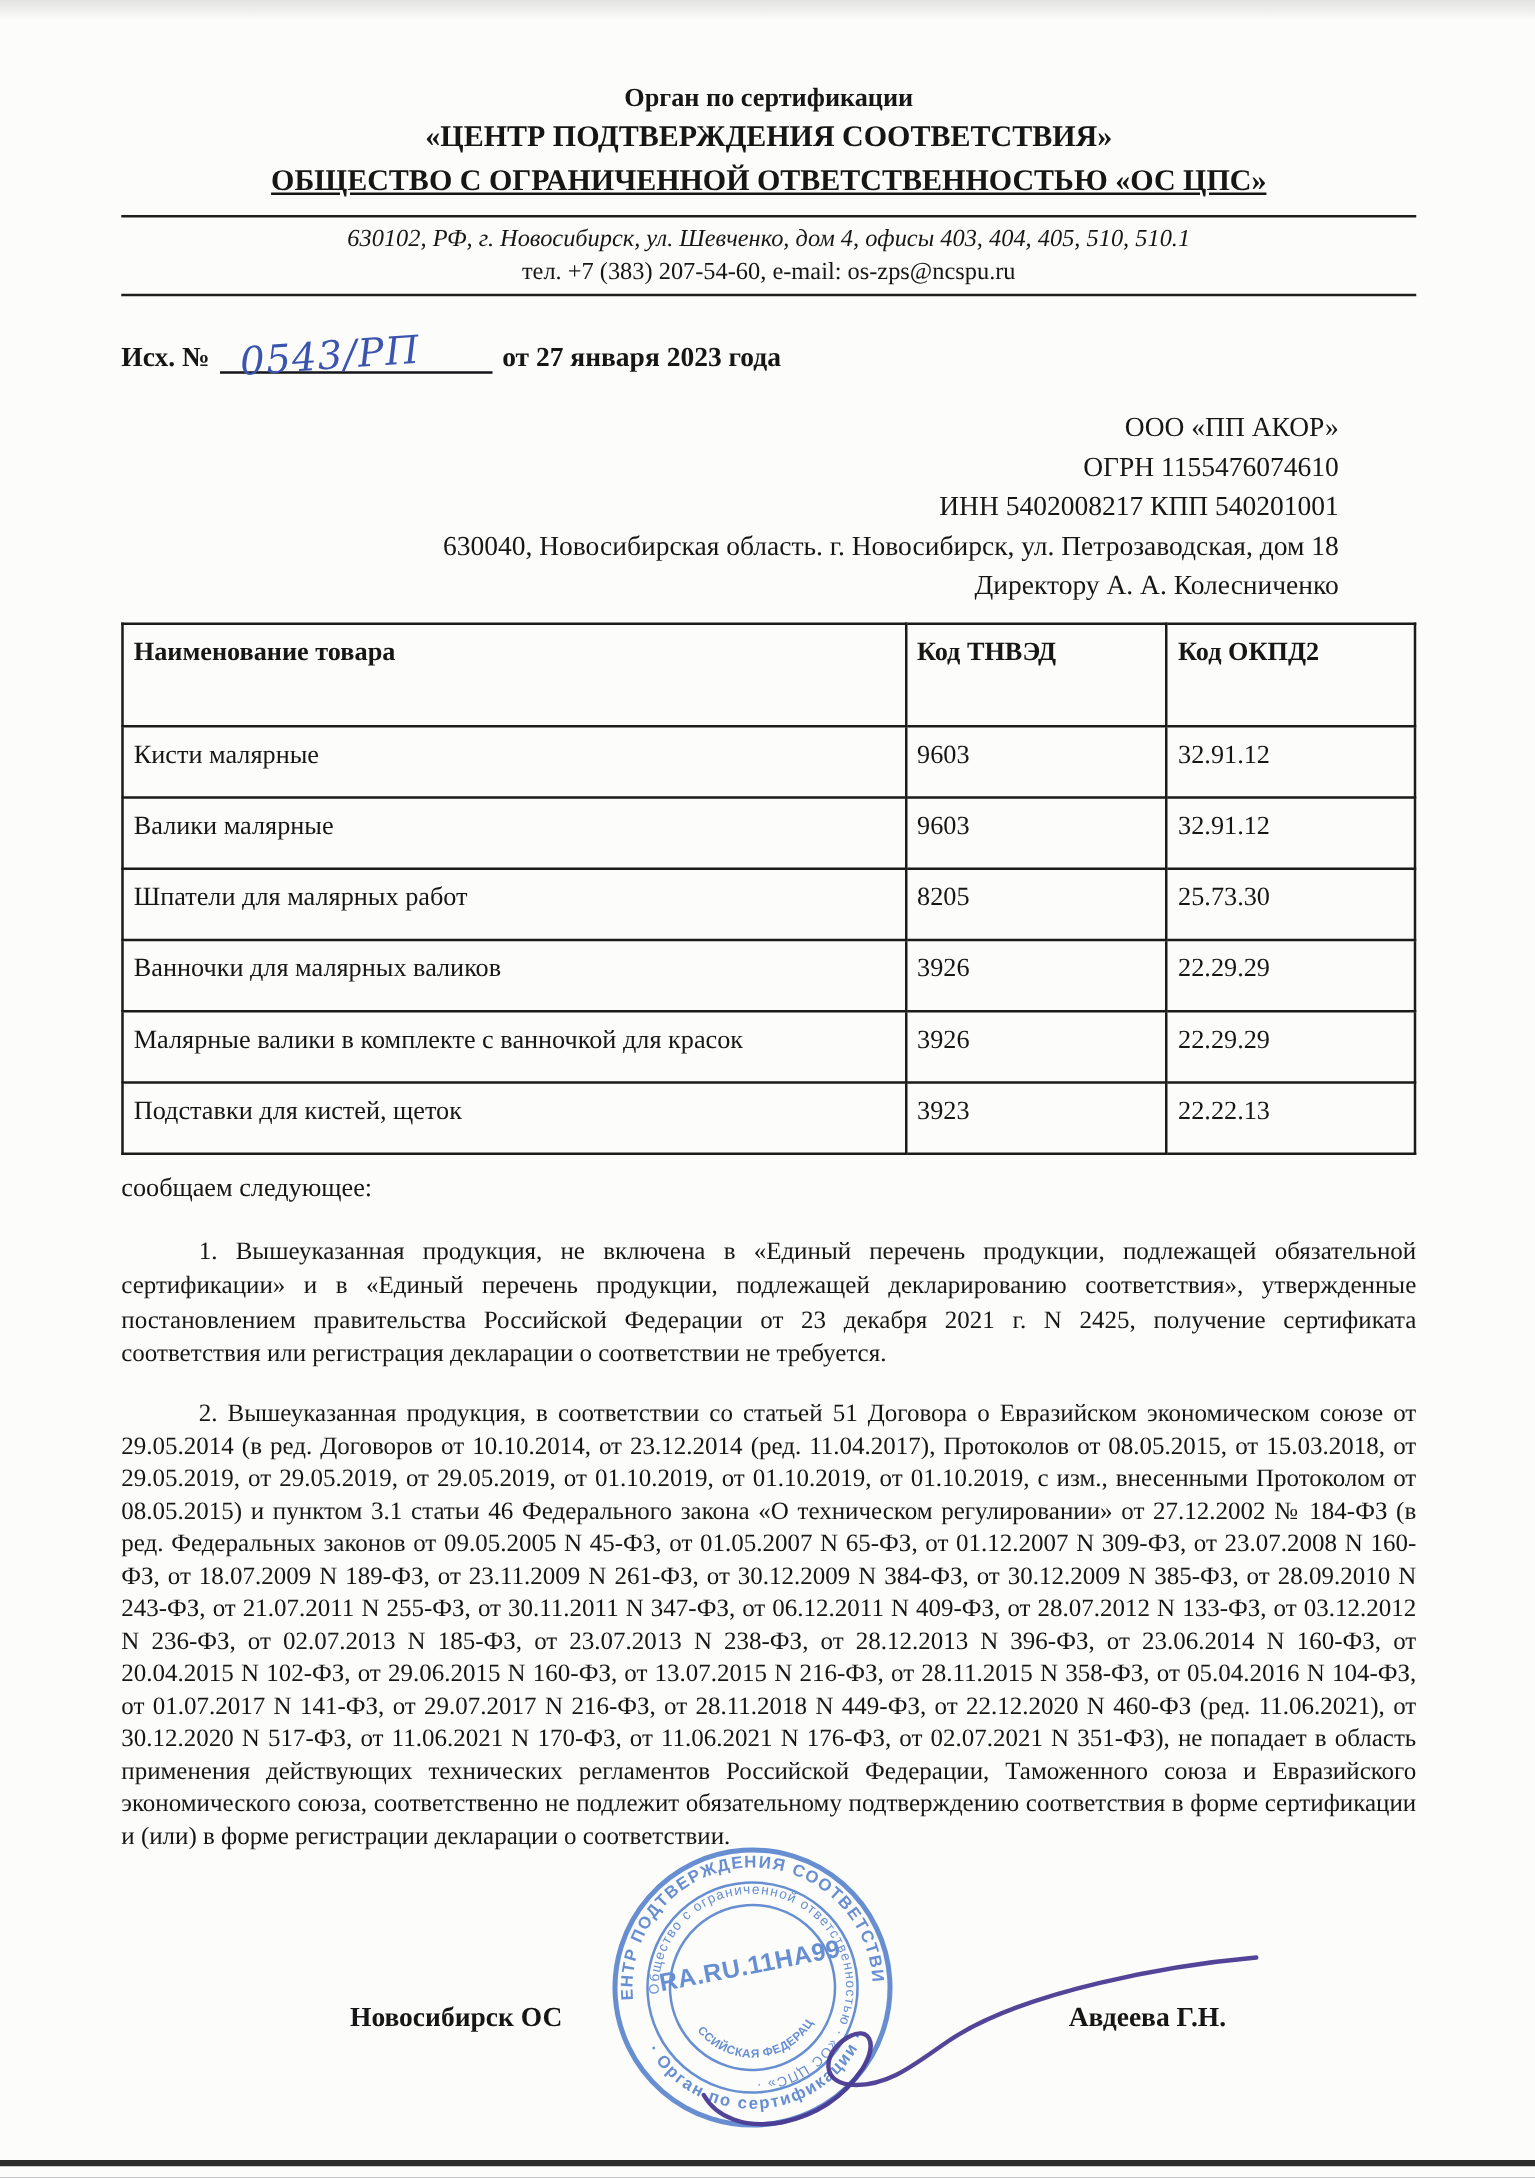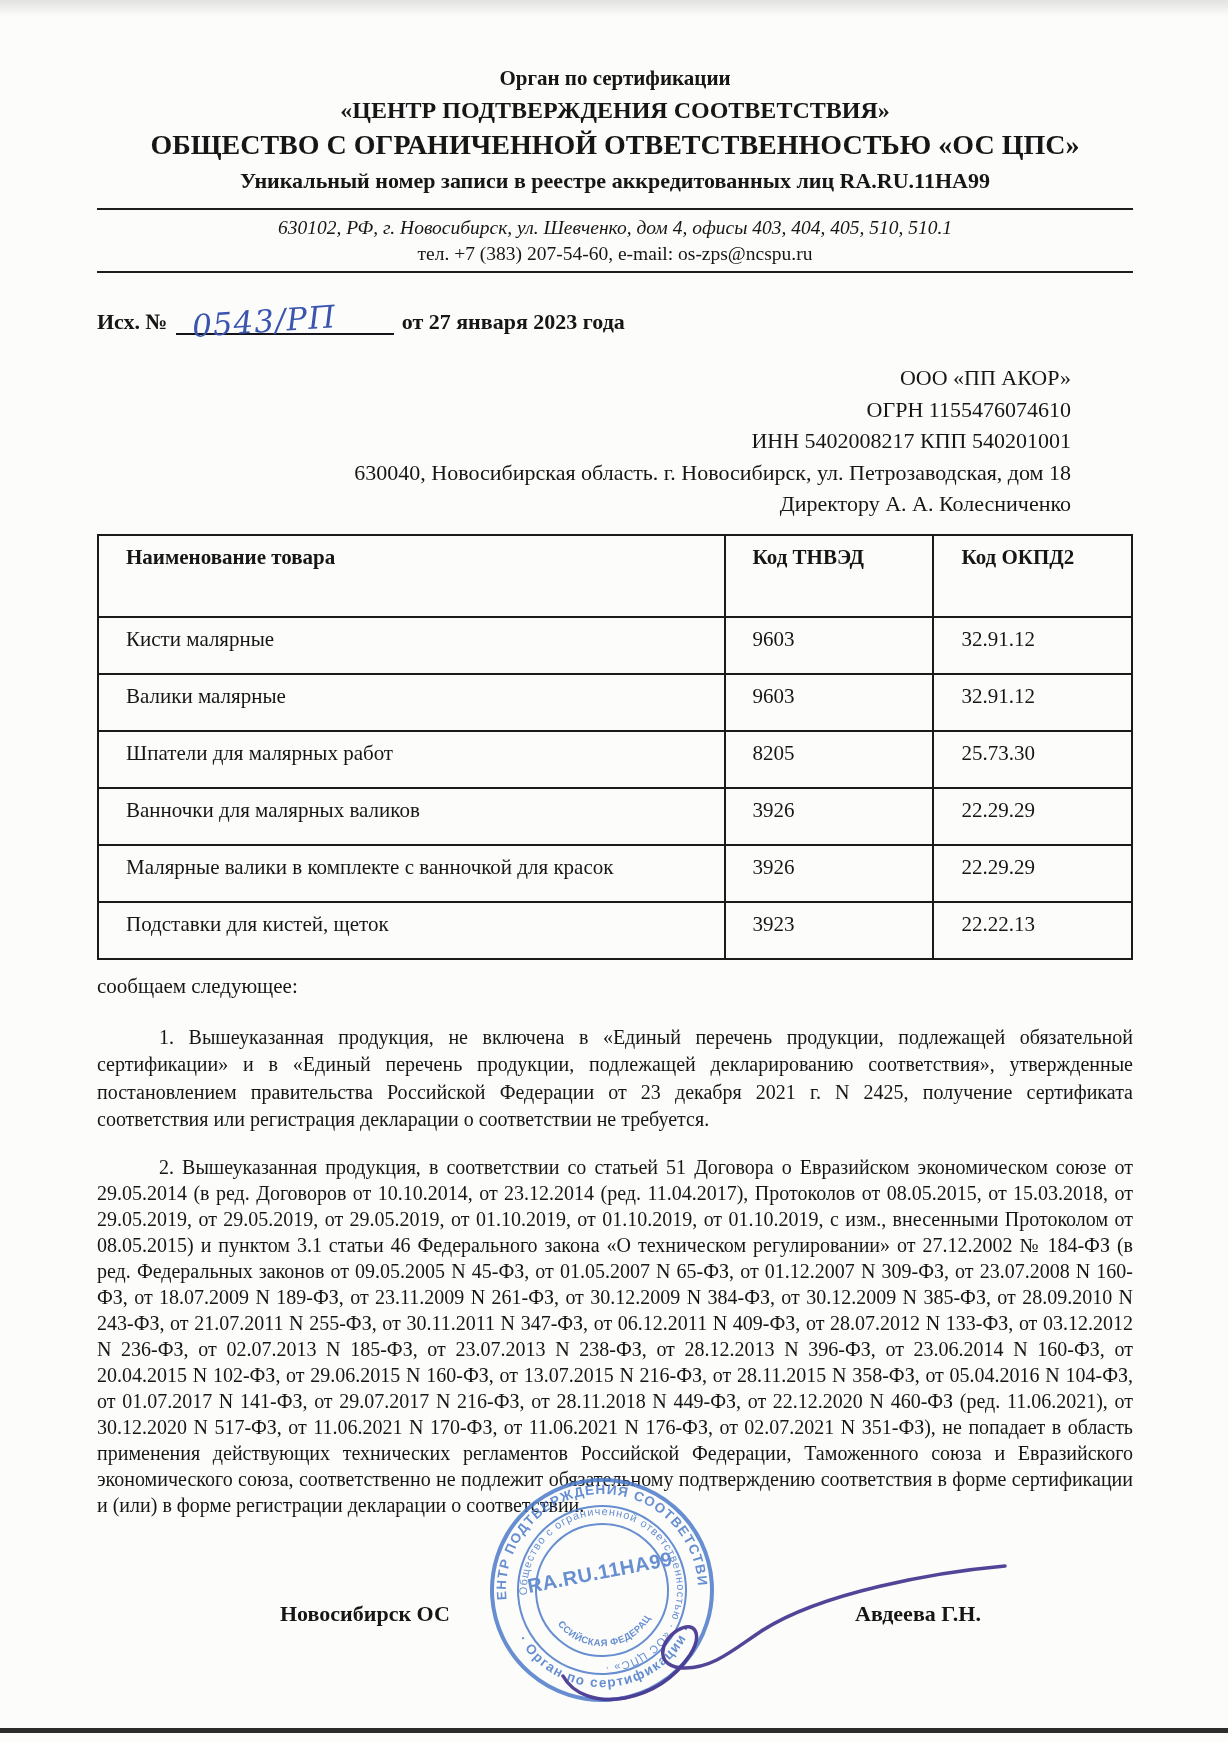--- a/index.html
+++ b/index.html
@@ -9,42 +9,42 @@
     font-family:"Liberation Serif", serif; color:#161616;
   }
   .scan-edge-top{position:absolute;left:0;top:0;width:100%;height:16px;
     background:linear-gradient(#e2e2e0,#fcfcfb);}
   .scan-edge-bottom{position:absolute;left:0;top:1728px;width:100%;height:5px;background:#2c2c2a;}
   .content{position:absolute;left:97px;top:0;width:1036px;}
   
   .lh{ text-align:center; font-weight:bold; }
   .lh-1{padding-top:64px;font-size:21px;line-height:29px;}
   .lh-2{font-size:24px;line-height:34px;}
-  .lh-3{font-size:28px;line-height:36px;}
+  .lh-3{font-size:24px;line-height:36px;text-decoration:underline;}
   .lh-4{font-size:22px;line-height:36px;}
   .rule{border:0;border-top:2.5px solid #1e1e1e;margin:0;}
   .rule-1{margin-top:9px;}
   .rule-2{margin-top:4px;}
   .lh-addr{font-size:19.5px;line-height:26px;font-weight:normal;margin-top:5px;font-style:italic;}
   .lh-tel{font-size:19.5px;line-height:26px;font-weight:normal;}
   
   .ref{margin-top:26px;font-size:22px;font-weight:bold;white-space:nowrap;}
   .ref-field{display:inline-block;vertical-align:bottom;position:relative;
     width:218px;height:34px;border-bottom:2.5px solid #14141a;margin:0 8px;}
   .ref-hand{position:absolute;left:16px;bottom:-6px;
     font-family:"DejaVu Serif", serif;font-style:italic;font-weight:normal;
     font-size:31px;color:#3b55ae;transform:rotate(-4deg);letter-spacing:1px;white-space:nowrap;}
   
   .recipient{margin-top:27px;text-align:right;
     font-size:22px;line-height:31.5px;padding-right:62px;}
   
   .intro{margin-top:28px;font-size:21px;line-height:32px;text-align:justify;text-indent:64px;}
   table.goods{width:100%;border-collapse:collapse;margin-top:14px;font-size:21px;}
   table.goods th, table.goods td{border:2px solid #1b1b1b;text-align:left;
-    vertical-align:top;padding:9px 27px;font-weight:normal;}
+    vertical-align:top;padding:9px 8px;font-weight:normal;}
   table.goods th{font-weight:bold;height:62px;}
   table.goods td{height:37px;}
   .notice{text-align:left;font-size:21px;margin-top:12px;line-height:28px;}
   .clause{font-size:20px;text-align:justify;text-indent:62px;}
   .clause-1{margin-top:24px;line-height:27.5px;}
   .clause-2{margin-top:14px;line-height:26px;}
   
   .sig-row{position:absolute;left:97px;top:1601px;width:1036px;font-size:22px;font-weight:bold;}
   .sig-pos{position:absolute;left:183px;top:0;}
   .sig-name{position:absolute;left:758px;top:0;}
@@ -56,21 +56,20 @@
 <body>
 
 <div class="page">
   <div class="scan-edge-top"></div>
 
   <div class="content">
 
     <div class="lh lh-1">Орган по сертификации</div>
     <div class="lh lh-2">«ЦЕНТР ПОДТВЕРЖДЕНИЯ СООТВЕТСТВИЯ»</div>
     <div class="lh lh-3">ОБЩЕСТВО С ОГРАНИЧЕННОЙ ОТВЕТСТВЕННОСТЬЮ «ОС ЦПС»</div>
-    <div class="lh lh-4">Уникальный номер записи в реестре аккредитованных лиц RA.RU.11НА99</div>
     <hr class="rule rule-1">
     <div class="lh lh-addr">630102, РФ, г. Новосибирск, ул. Шевченко, дом 4, офисы 403, 404, 405, 510, 510.1</div>
     <div class="lh lh-tel">тел. +7 (383) 207-54-60,  e-mail: os-zps@ncspu.ru</div>
     <hr class="rule rule-2">
 
     <div class="ref">
       <span>Исх. №</span><span class="ref-field"><span class="ref-hand">0543/РП</span></span><span>от 27 января 2023 года</span>
     </div>
 
     <div class="recipient">

